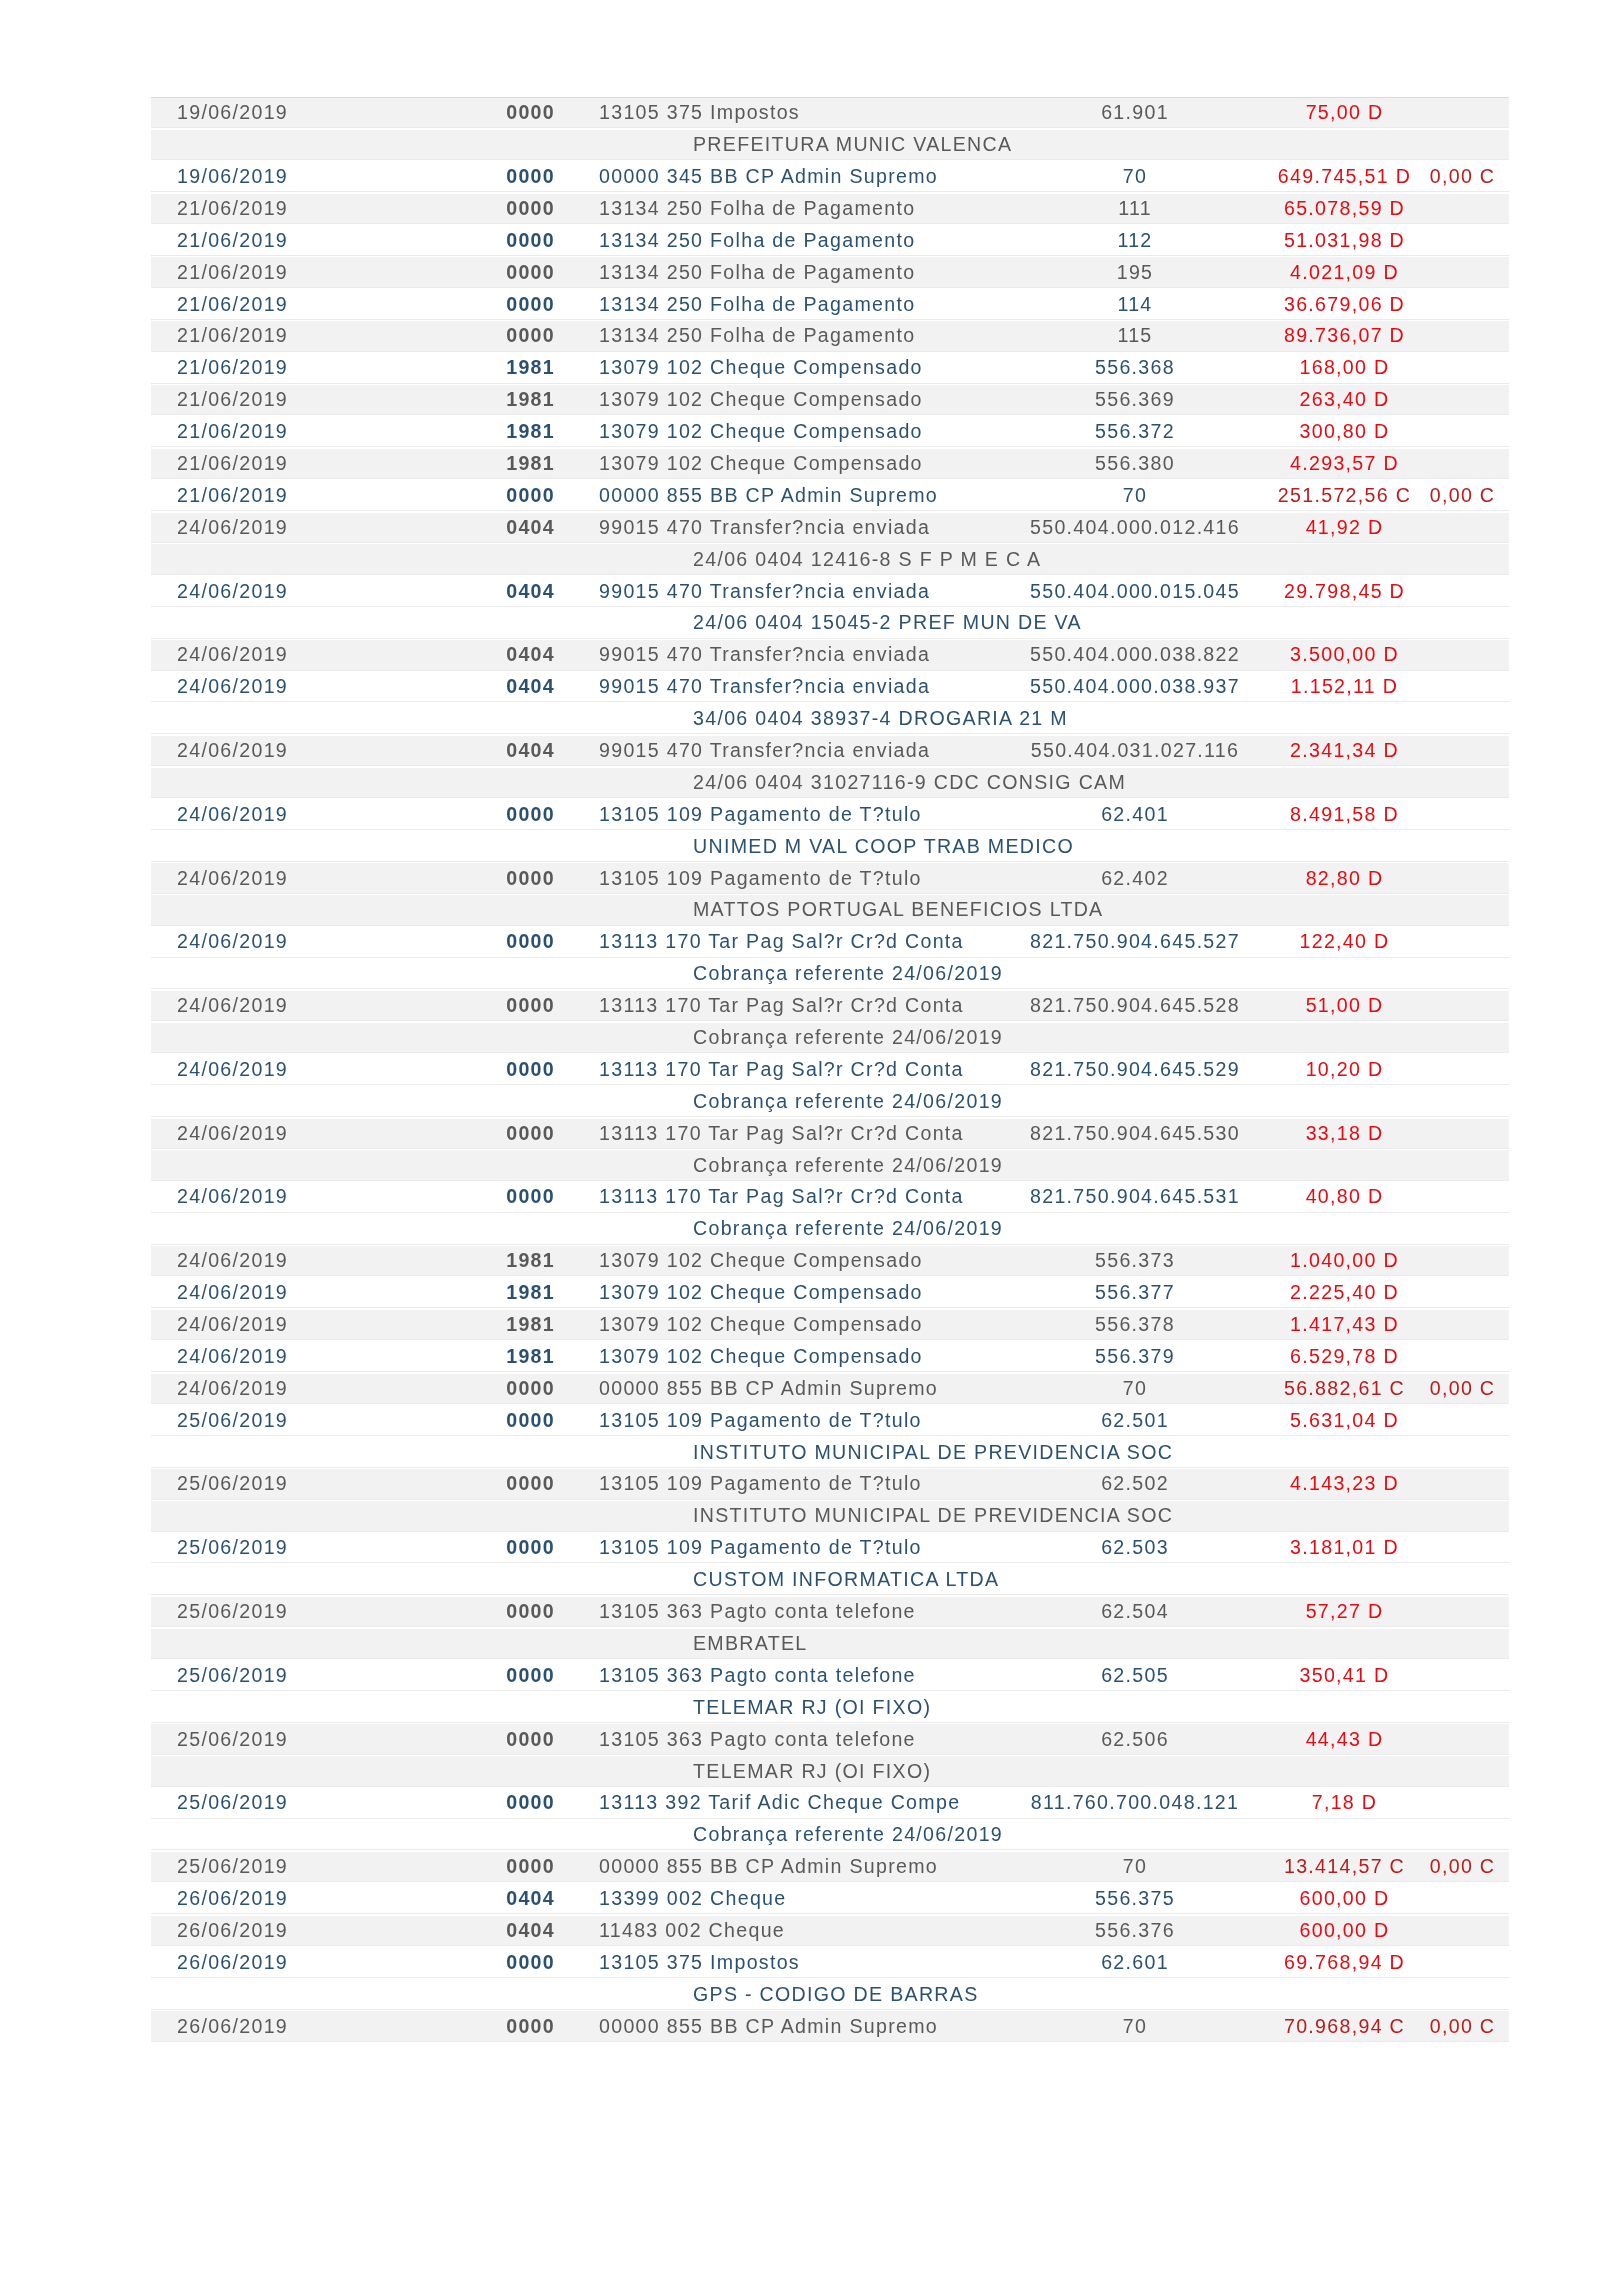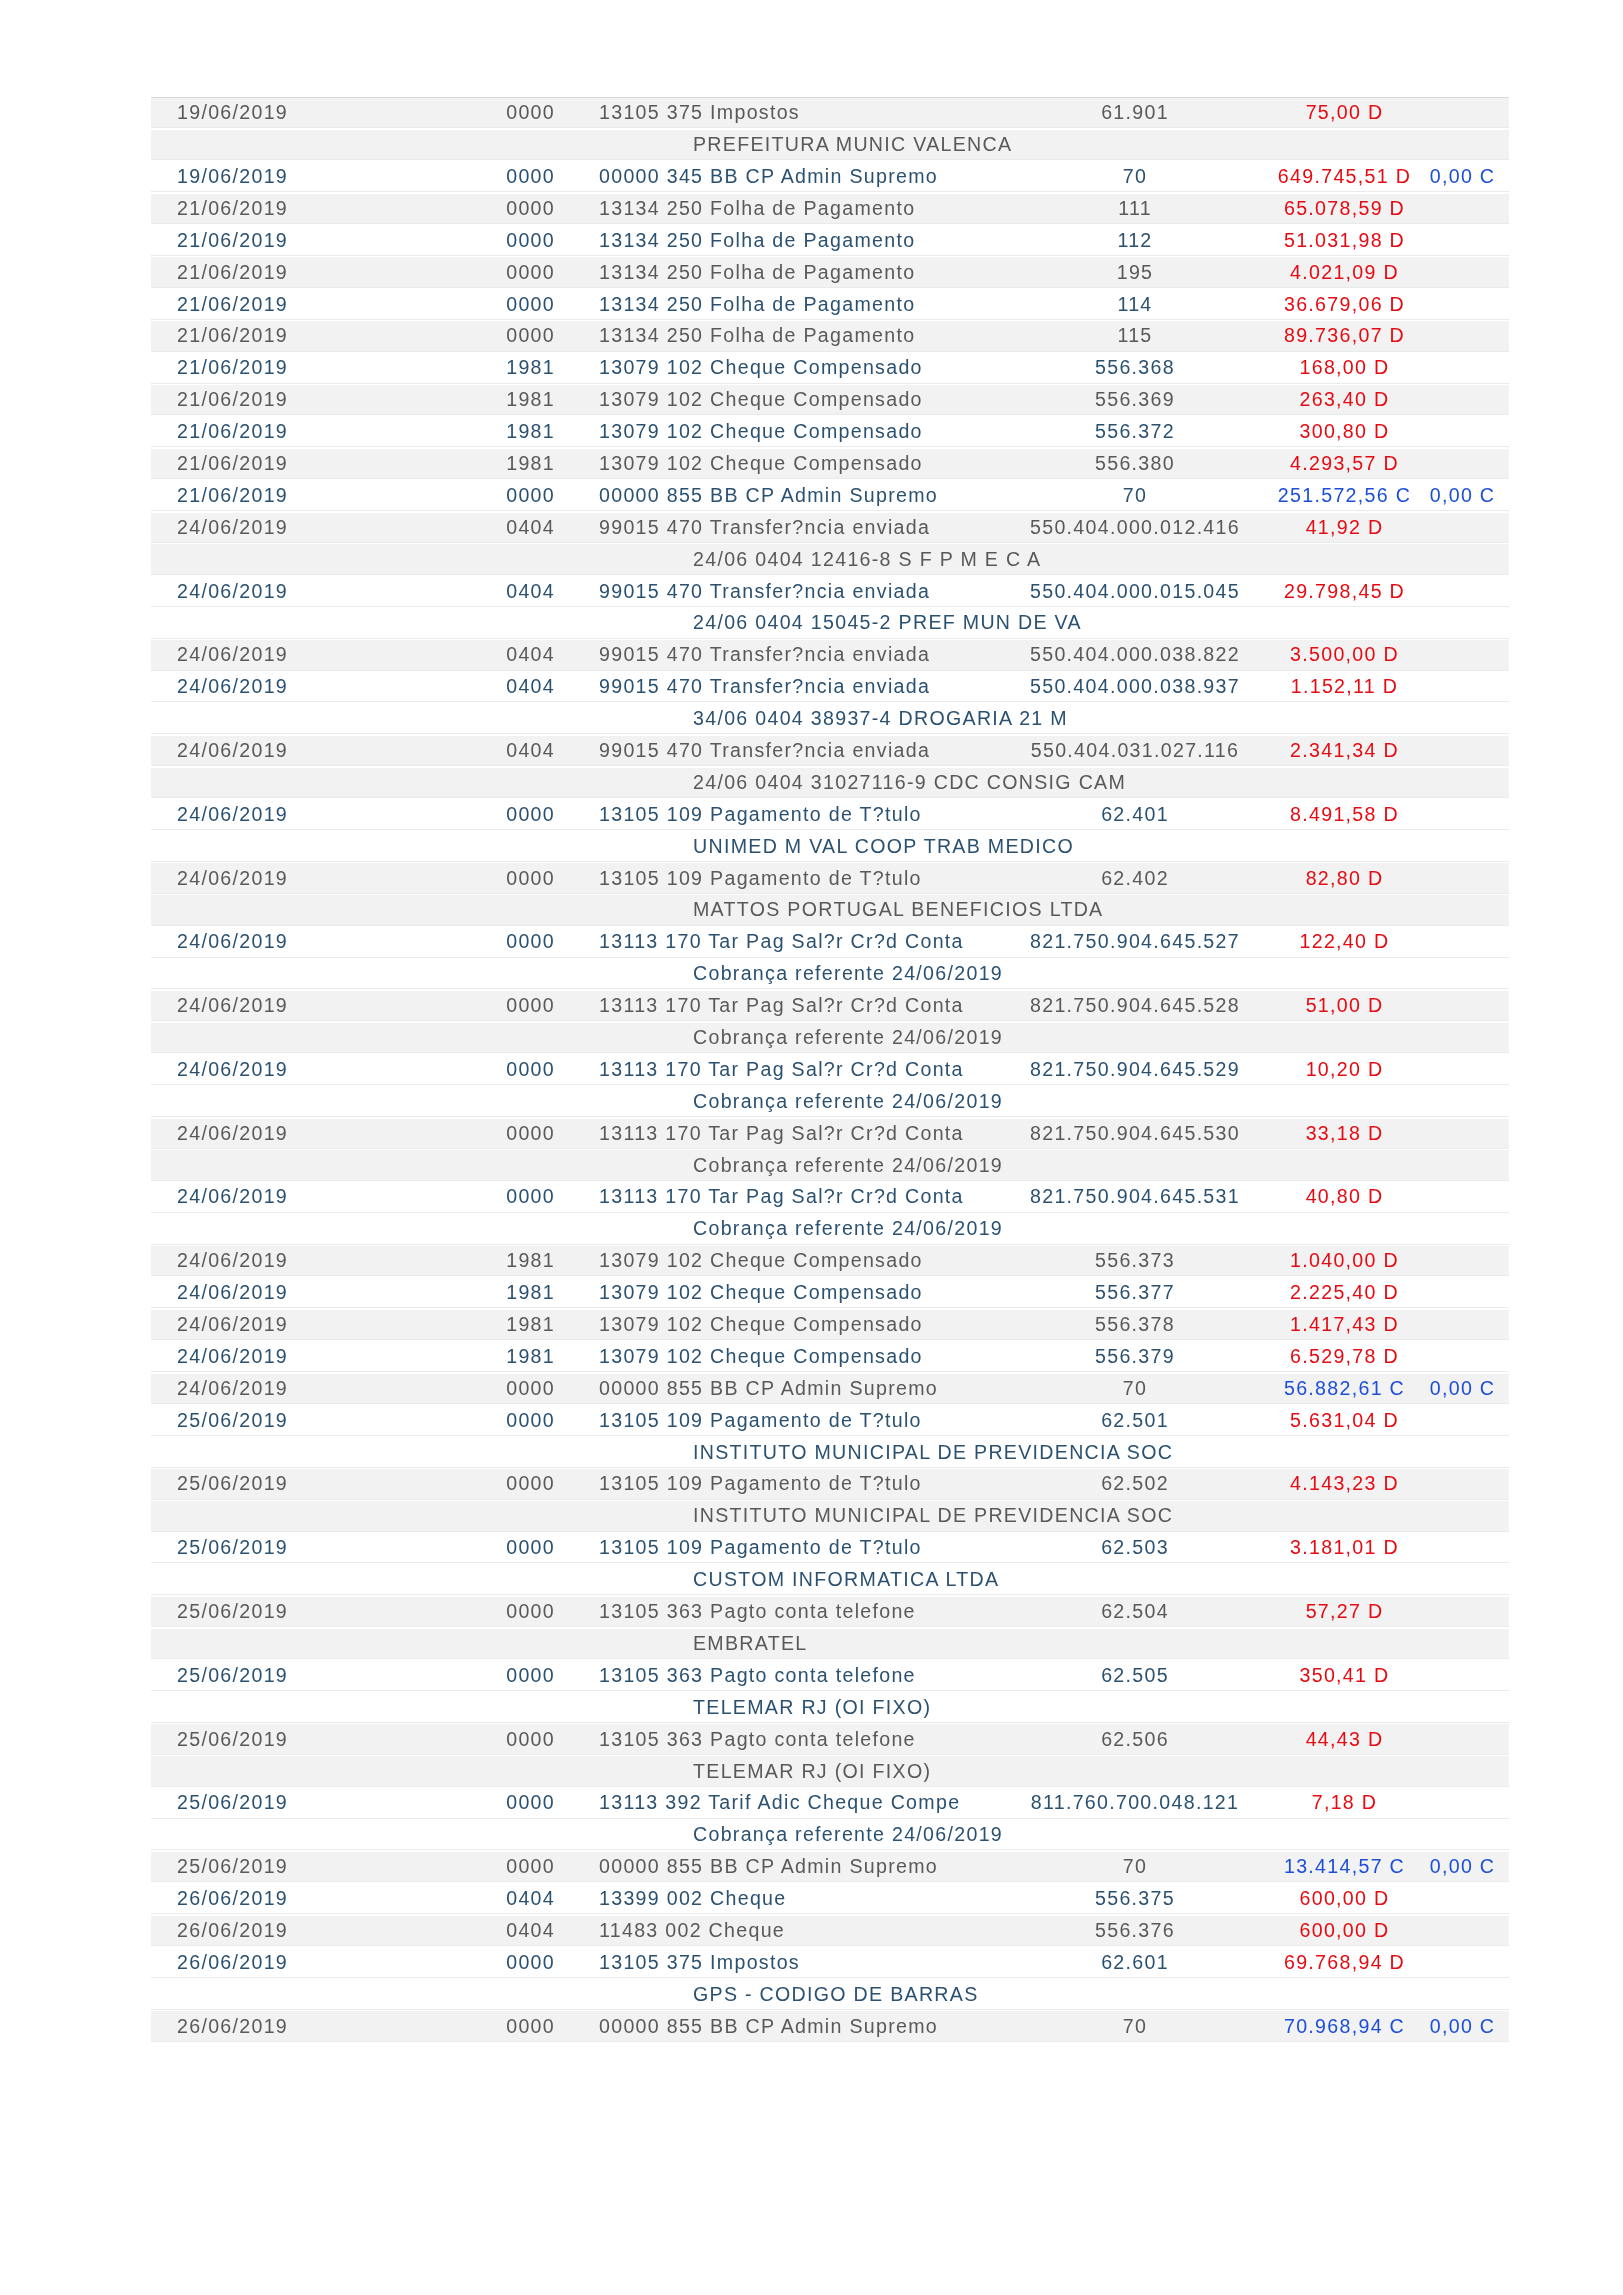--- a/index.html
+++ b/index.html
@@ -23,28 +23,28 @@
     display:flex;
     align-items:center;
     height:29.4px;
     border-bottom:1.3px solid #eaeaea;
     margin-bottom:1.5px;
     white-space:nowrap;
   }
   .shade-gray{background:#f2f2f2;color:#595959;}
   .shade-white{background:#ffffff;color:#2b5170;}
   .c-date{flex:0 0 255px;padding-left:26px;box-sizing:border-box;}
-  .c-branch{flex:0 0 149px;text-align:right;}
+  .c-branch{flex:0 0 149px;text-align:right;font-weight:bold;}
   .c-desc{flex:0 0 445px;padding-left:44px;box-sizing:border-box;overflow:visible;}
   .c-doc{flex:0 0 270px;text-align:center;}
   .c-val{flex:0 0 149px;text-align:center;}
   .c-val2{flex:1 1 auto;text-align:right;padding-right:13.7px;}
   .cont-text{padding-left:542px;box-sizing:border-box;}
   .debit{color:#e60b12;}
-  .credit{color:#1d4ed8;}
+  .credit{color:#b91c1c;}
   .bottom-sliver{
     height:4.6px;
     background:#f2f2f2;
     border-bottom:1.3px solid #eaeaea;
   }
 </style>
 </head>
 <body>
 
 <div class="page">

